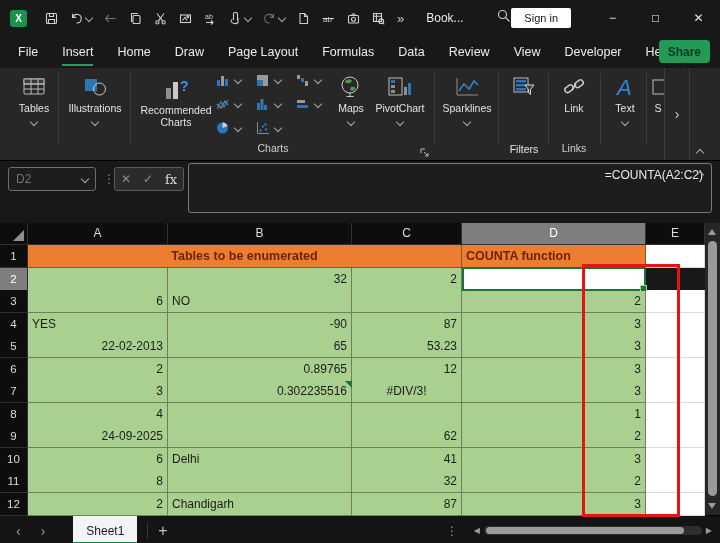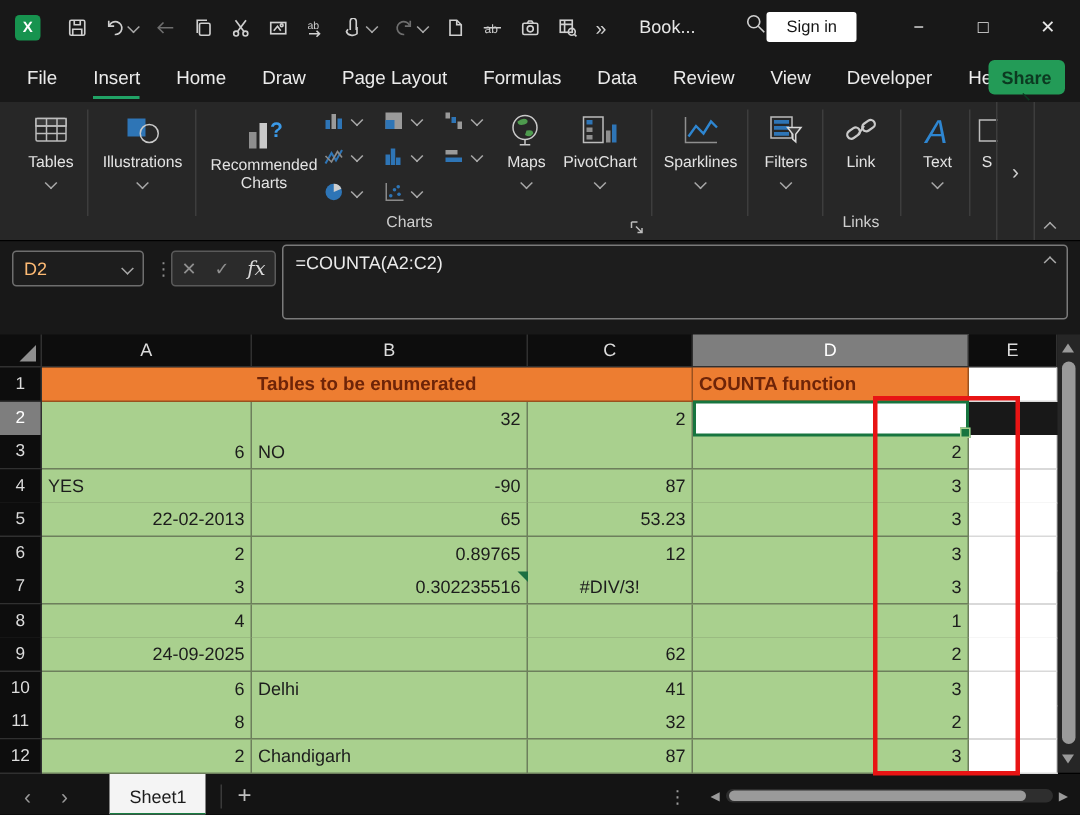--- a/index.html
+++ b/index.html
@@ -41,29 +41,29 @@
   .rbtn .cv{margin-top:5px;}
   .mini{position:absolute;width:36px;height:20px;display:flex;align-items:center;gap:4px;}
   .grouplabel{position:absolute;top:74px;font-size:10.5px;color:#cfcfcf;text-align:center;}
   .launcher{position:absolute;}
   .ribscroll{position:absolute;top:0;bottom:0;width:24px;border-left:1px solid #3d3d3d;border-right:1px solid #3d3d3d;
              display:flex;align-items:center;justify-content:center;color:#cfcfcf;font-size:14px;}
   .collapse{position:absolute;}
   
   .fxbar{height:62px;background:#181818;position:relative;}
   .namebox{position:absolute;left:8px;top:6px;width:88px;height:24px;background:#1d1d1d;border:1px solid #6e6e6e;
-           border-radius:3px;display:flex;align-items:center;color:#fdba74;font-size:12px;padding:0 7px;box-sizing:border-box;}
+           border-radius:3px;display:flex;align-items:center;color:#737373;font-size:12px;padding:0 7px;box-sizing:border-box;}
   .namebox .cv{margin-left:auto;}
   .vdots{position:absolute;left:103px;top:11px;color:#8a8a8a;font-size:12px;}
   .fxbox{position:absolute;left:114px;top:6px;width:70px;height:24px;background:#2b2b2b;border:1px solid #5a5a5a;
          border-radius:3px;display:flex;align-items:center;justify-content:space-around;box-sizing:border-box;}
   .fxx,.fxck{color:#8f8f8f;font-size:12px;}
-  .fxfx{color:#d9d9d9;font-size:13px;font-style:italic;font-family:"DejaVu Serif",serif;}
+  .fxfx{color:#d9d9d9;font-size:13px;font-family:"DejaVu Serif",serif;}
   .fxinput{position:absolute;left:188px;top:2px;width:524px;height:50px;background:#1d1d1d;border:1px solid #7a7a7a;
-           border-radius:3px;box-sizing:border-box;color:#eaeaea;font-size:12px;padding:4px 8px;}
+           border-radius:3px;box-sizing:border-box;color:#eaeaea;font-size:12px;padding:4px 8px;text-align:right;}
   .fxinput .chevup{position:absolute;right:8px;top:8px;}
   
   .gridwrap{height:292px;position:relative;background:#181818;}
   .ghead,.grow{display:grid;grid-template-columns:28px 140px 184px 110px 184px 59px;}
   .ghead{height:22px;}
   .grow{height:22.5px;}
   .ch{background:#0d0d0d;color:#dcdcdc;font-size:12px;text-align:center;line-height:21px;
       border-right:1px solid #303030;border-bottom:1px solid #303030;box-sizing:border-box;}
   .ch.sel{background:#7e7e7e;color:#fff;}
   .corner{position:relative;background:#0d0d0d;border-right:1px solid #303030;border-bottom:1px solid #303030;box-sizing:border-box;}
@@ -400,21 +400,21 @@
       <span class="ricon">
           <svg width="26" height="22">
             <path d="M3 2 V19 H24" stroke="#8f8f8f" fill="none"></path>
             <polyline points="5,15 10,8 15,13 20,5 24,9" stroke="#2e86d1" stroke-width="1.6" fill="none"></polyline>
           </svg>
         </span>
       <span class="rlabel">Sparklines</span>
         <span class="cv"></span>
     </div>
     <div class="rsep" style="left:498px;"></div>
-    <div class="rbtn" style="left:502px;width:44px;">
+    <div class="rbtn" style="left:502px;width:44px;gap:41px;">
       <span class="ricon">
           <svg width="24" height="22">
             <rect x="2" y="2" width="14" height="14" stroke="#bdbdbd" fill="none"></rect>
             <rect x="4" y="4" width="10" height="2.5" fill="#2e75b6"></rect>
             <rect x="4" y="8" width="10" height="2.5" fill="#2e75b6"></rect>
             <rect x="4" y="12" width="10" height="2.5" fill="#2e75b6"></rect>
             <path d="M13 9 h9 l-3.5 4.5 v5 l-2 -1.8 v-3.2 z" fill="#3a3a3a" stroke="#d9d9d9"></path>
           </svg>
         </span>
       <span class="rlabel">Filters</span>

